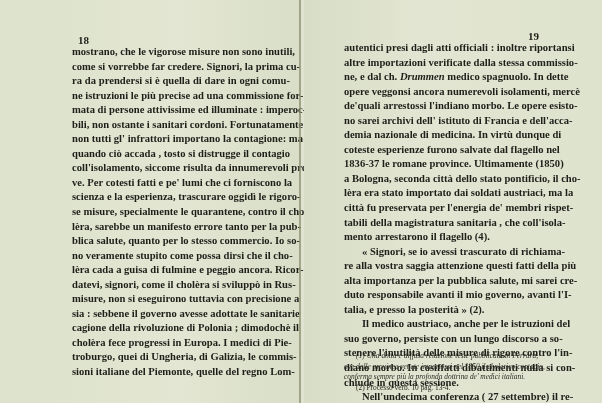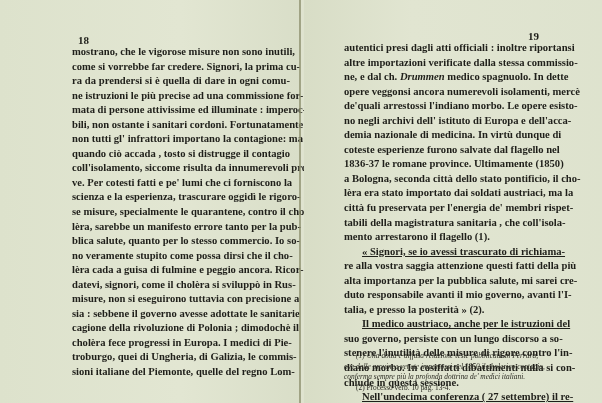--- a/index.html
+++ b/index.html
@@ -18,21 +18,21 @@
   .page.right { left:304px; width:360px; background:linear-gradient(to right,#d8ddc6 0%,#e1e5d1 30%,#dde2cd 100%); }
   .gutter { position:absolute; left:299px; top:0; width:2px; height:403px; background:#8c8f6e; opacity:.75; }
   .pnum { position:absolute; font-size:11px; font-weight:bold; }
   .left .pnum { left:78px; top:34px; }
   .right .pnum { left:224px; top:30px; }
   .text { position:absolute; font-size:10.6px; line-height:14.55px; font-weight:bold; }
   .left .text { left:72px; top:45px; width:218px; }
   .right .text { left:40px; top:41px; width:194px; }
   .line { display:block; white-space:nowrap; text-align:justify; text-align-last:justify; }
   .line.last { text-align-last:left; }
-  .line.indent { padding-left:18px;text-decoration:underline; }
+  .line.indent { padding-left:18px; }
   .fn { position:absolute; left:40px; top:351px; width:194px; font-size:7.4px; line-height:10.5px; font-style:italic; font-weight:normal; color:#2a2a22; }
   .fn .line { text-align-last:justify; }
   .fn .line.last { text-align-last:left; font-style:normal; }
   .fn .ind { padding-left:12px; }
   em { font-style:italic; }
 </style>
 </head>
 <body>
 
 <div class="spread">
@@ -68,29 +68,29 @@
   </div>
 
   <div class="page right">
     <div class="pnum">19</div>
     <div class="text">
       <span class="line">autentici presi dagli atti officiali : inoltre riportansi</span>
       <span class="line">altre importazioni verificate dalla stessa commissio-</span>
       <span class="line"><span>ne, e dal ch. </span><em>Drummen</em><span> medico spagnuolo. In dette</span></span>
       <span class="line">opere veggonsi ancora numerevoli isolamenti, mercè</span>
       <span class="line">de'quali arrestossi l'indiano morbo. Le opere esisto-</span>
-      <span class="line">no negli archivi dell' istituto di Europa e dell'acca-</span>
+      <span class="line">no sarei archivi dell' istituto di Francia e dell'acca-</span>
       <span class="line">demia nazionale di medicina. In virtù dunque di</span>
       <span class="line">coteste esperienze furono salvate dal flagello nel</span>
       <span class="line">1836-37 le romane province. Ultimamente (1850)</span>
       <span class="line">a Bologna, seconda città dello stato pontificio, il cho-</span>
       <span class="line">lèra era stato importato dai soldati austriaci, ma la</span>
       <span class="line">città fu preservata per l'energia de' membri rispet-</span>
       <span class="line">tabili della magistratura sanitaria , che coll'isola-</span>
-      <span class="line last">mento arrestarono il flagello (1).</span>
+      <span class="line last">mento arrestarono il flagello (4).</span>
       <span class="line indent">« Signori, se io avessi trascurato di richiama-</span>
       <span class="line">re alla vostra saggia attenzione questi fatti della più</span>
       <span class="line">alta importanza per la pubblica salute, mi sarei cre-</span>
       <span class="line">duto responsabile avanti il mio governo, avanti l'I-</span>
       <span class="line last">talia, e presso la posterità » (2).</span>
       <span class="line indent">Il medico austriaco, anche per le istruzioni del</span>
       <span class="line">suo governo, persiste con un lungo discorso a so-</span>
       <span class="line">stenere l'inutilità delle misure di rigore contro l'in-</span>
       <span class="line">diano morbo. In cosiffatti dibattimenti nulla si con-</span>
       <span class="line last">chiude in questa sessione.</span>

